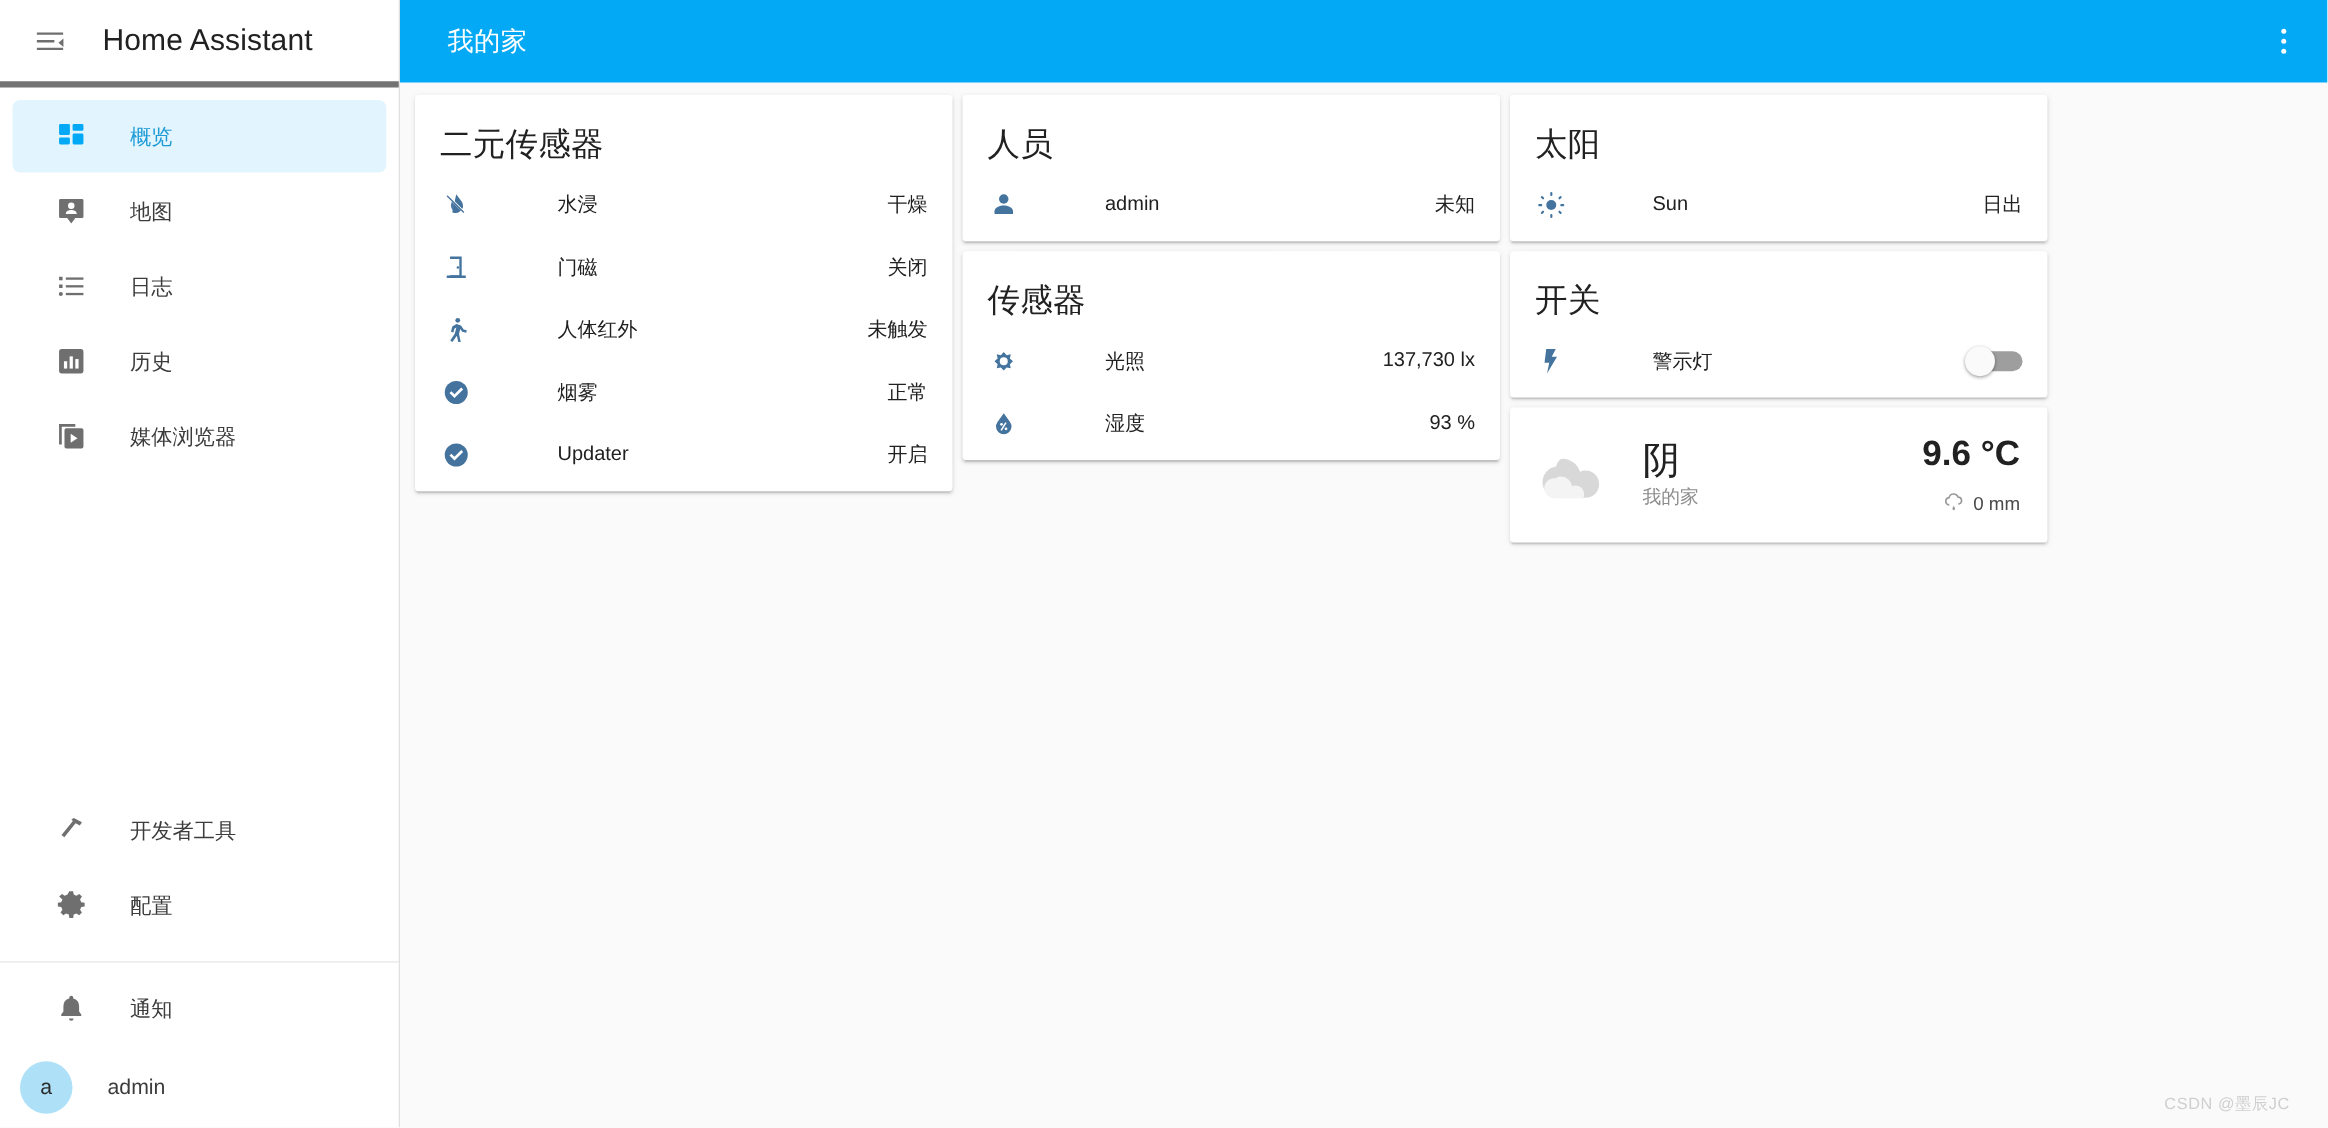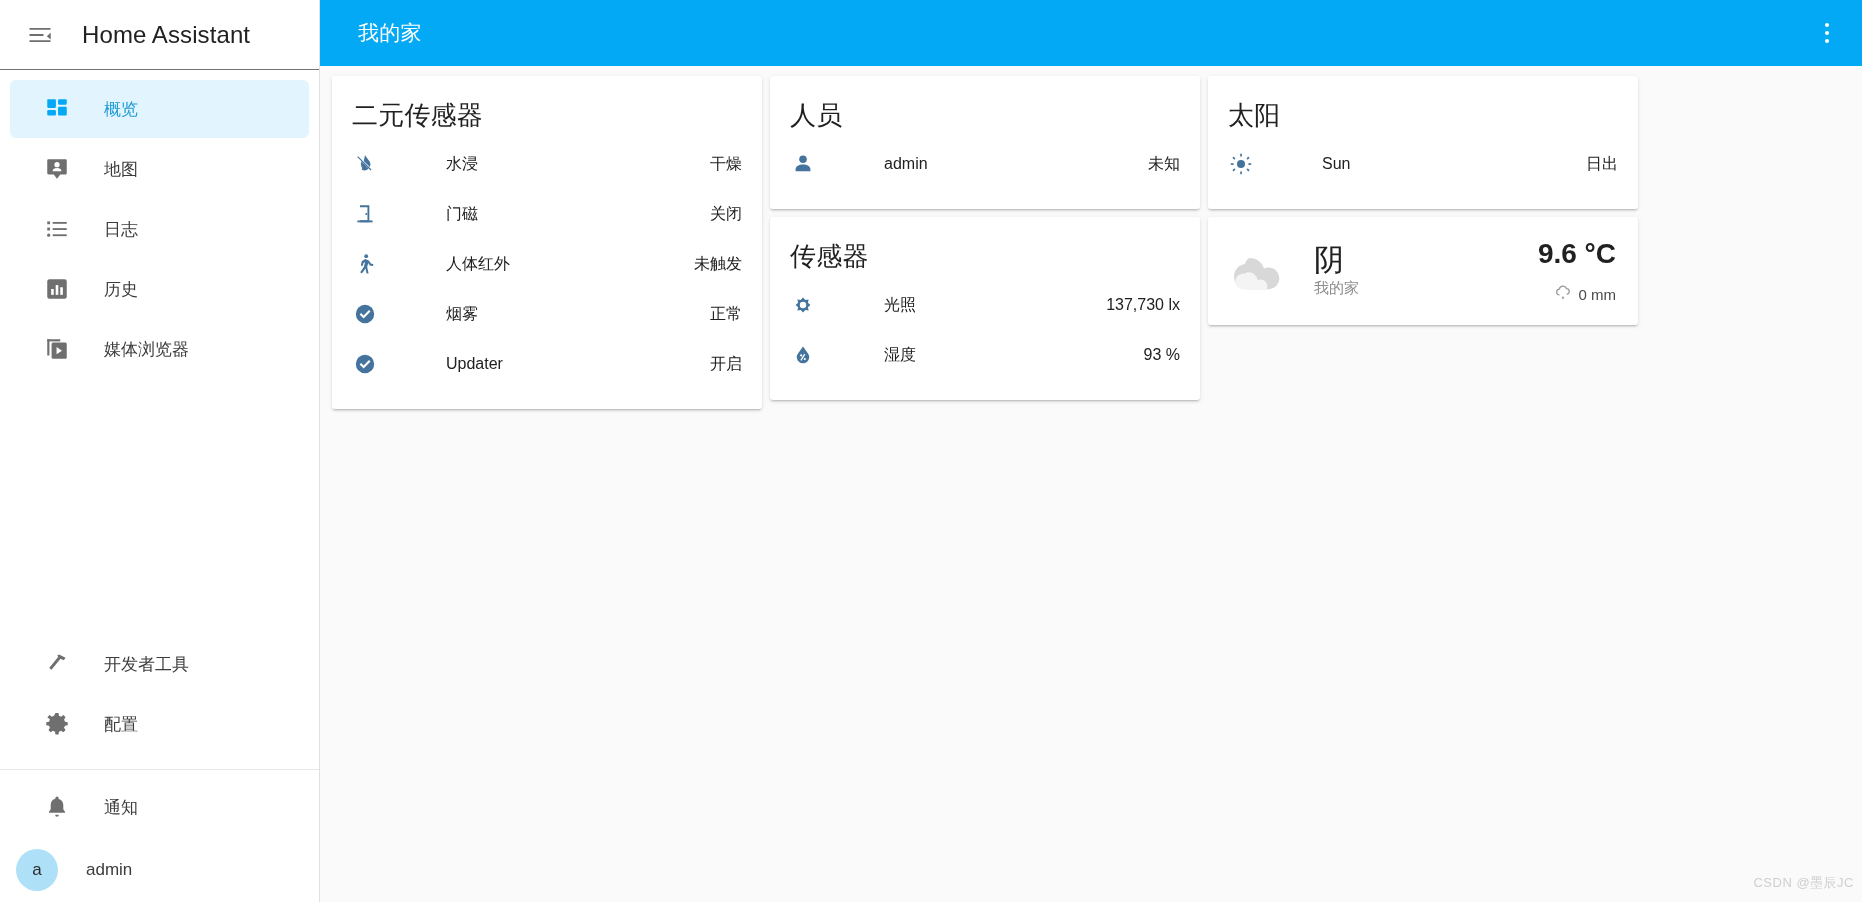--- a/index.html
+++ b/index.html
@@ -14,21 +14,21 @@
   
   .sidebar {
     width: 320px; height: 902px;
     background: #ffffff;
     border-right: 1px solid #e0e0e0;
     display: flex; flex-direction: column;
     flex: 0 0 320px;
   }
   .sb-header {
     height: 70px; display: flex; align-items: center;
-    padding: 0 18px; border-bottom: 1px solid #737373; flex: 0 0 70px;
+    padding: 0 18px; border-bottom: 5px solid #737373; flex: 0 0 70px;
   }
   .hamburger {
     width: 44px; height: 44px; display: flex; align-items: center;
     justify-content: center; cursor: pointer; flex: 0 0 44px;
   }
   .sb-title {
     font-size: 24px; color: #212121; margin-left: 20px;
     letter-spacing: .1px; white-space: nowrap;
   }
   .sb-nav { padding-top: 8px; }
@@ -67,21 +67,21 @@
   .content { flex: 1 1 auto; padding: 10px 12px 0 12px; overflow: hidden; }
   .columns { display: flex; gap: 8px; align-items: flex-start; }
   .col { display: flex; flex-direction: column; gap: 8px; }
   .col-1 { width: 430px; }
   .col-2 { width: 430px; }
   .col-3 { width: 430px; }
 
   .card {
     background: #fff; border-radius: 3px;
     box-shadow: 0 2px 2px 0 rgba(0,0,0,.10), 0 1px 5px 0 rgba(0,0,0,.08), 0 3px 1px -2px rgba(0,0,0,.10);
-    padding: 0 0 20px 0;
+    padding: 0 0 4px 0;
   }
   .card-title {
     font-size: 26px; color: #212121; font-weight: 400;
     padding: 22px 20px 6px 20px; letter-spacing: .2px;
   }
   .row {
     display: flex; align-items: center; height: 50px; padding: 0 20px; cursor: pointer; gap: 46px;
   }
   .row .ic { width: 26px; height: 26px; flex: 0 0 26px; display:flex; align-items:center; justify-content:center; }
   .row .name { margin-left: 22px; font-size: 16px; color: #212121; white-space: nowrap; }
@@ -104,21 +104,21 @@
   .weather .wicon { width: 78px; height: 62px; flex: 0 0 78px; display:flex; align-items:center; justify-content:center; }
   .weather .wmid { margin-left: 10px; }
   .weather .wcond { font-size: 30px; color: #212121; line-height: 1.05; }
   .weather .wloc { font-size: 15px; color: #8c8c8c; margin-top: 4px; }
   .weather .wgrow { flex: 1 1 auto; }
   .weather .wright { text-align: right; }
   .weather .wtemp { font-size: 28px; color: #212121; line-height: 1.05; white-space: nowrap; font-weight: bold; }
   .weather .wprec { font-size: 15px; color: #4a4a4a; margin-top: 17px; display:flex; align-items:center; justify-content:flex-end; gap:6px; white-space: nowrap; }
 
   .watermark {
-    position: absolute; right: 8px; bottom: 10px;
+    position: absolute; right: 30px; bottom: 10px;
     font-size: 13px; color: #cfcfcf; letter-spacing: .5px;
   }
   svg { display: block; }
 </style>
 </head>
 <body>
 
 <div class="app">
 
   <aside class="sidebar">
@@ -388,20 +388,36 @@
                   <rect x="4.1" y="16.4" width="1.7" height="3" rx=".8" transform="rotate(45 5 17.9)"></rect>
                   <rect x="18.2" y="16.4" width="1.7" height="3" rx=".8" transform="rotate(-45 19 17.9)"></rect>
                 </svg>
               </span>
               <span class="name">Sun</span>
               <span class="grow"></span>
               <span class="val">日出</span>
             </div>
           </div>
 
+          <div class="card">
+            <div class="card-title">开关</div>
+            <div class="row">
+              <span class="ic">
+                <svg width="24" height="24" viewBox="0 0 24 24" fill="#44739e">
+                  <path d="M8 2.2h7.6l-3.2 6.2h4.2L8.6 21.8l1.8-8.6H6.6z"></path>
+                </svg>
+              </span>
+              <span class="name">警示灯</span>
+              <span class="grow"></span>
+              <span class="toggle">
+                <span class="track"></span>
+                <span class="knob"></span>
+              </span>
+            </div>
+          </div>
 
           <div class="card" style="padding:0;">
             <div class="weather">
               <span class="wicon">
                 <svg width="74" height="58" viewBox="0 0 74 58">
                   <path d="M22 16c6.6 0 12.2 4.4 14 10.4 1.3-.6 2.8-1 4.4-1 6 0 10.9 4.9 10.9 10.9S46.4 47.2 40.4 47.2H18.6C11.6 47.2 6 41.6 6 34.6c0-6.4 4.7-11.7 10.9-12.5C18 18.6 19.8 16 22 16z" fill="#d8d8d8"></path>
                   <path d="M20.6 30.2c4.6 0 8.4 3.4 9 7.8.8-.4 1.8-.6 2.8-.6 3.8 0 6.9 3.1 6.9 6.9 0 1.2-.3 2.3-.8 3.3H15.4c-4.4 0-8-3.6-8-8s3.6-8 8-8c.4 0 .8 0 1.2.1 1-.9 2.4-1.5 4-1.5z" fill="#f4f4f4"></path>
                 </svg>
               </span>
               <span class="wmid">

